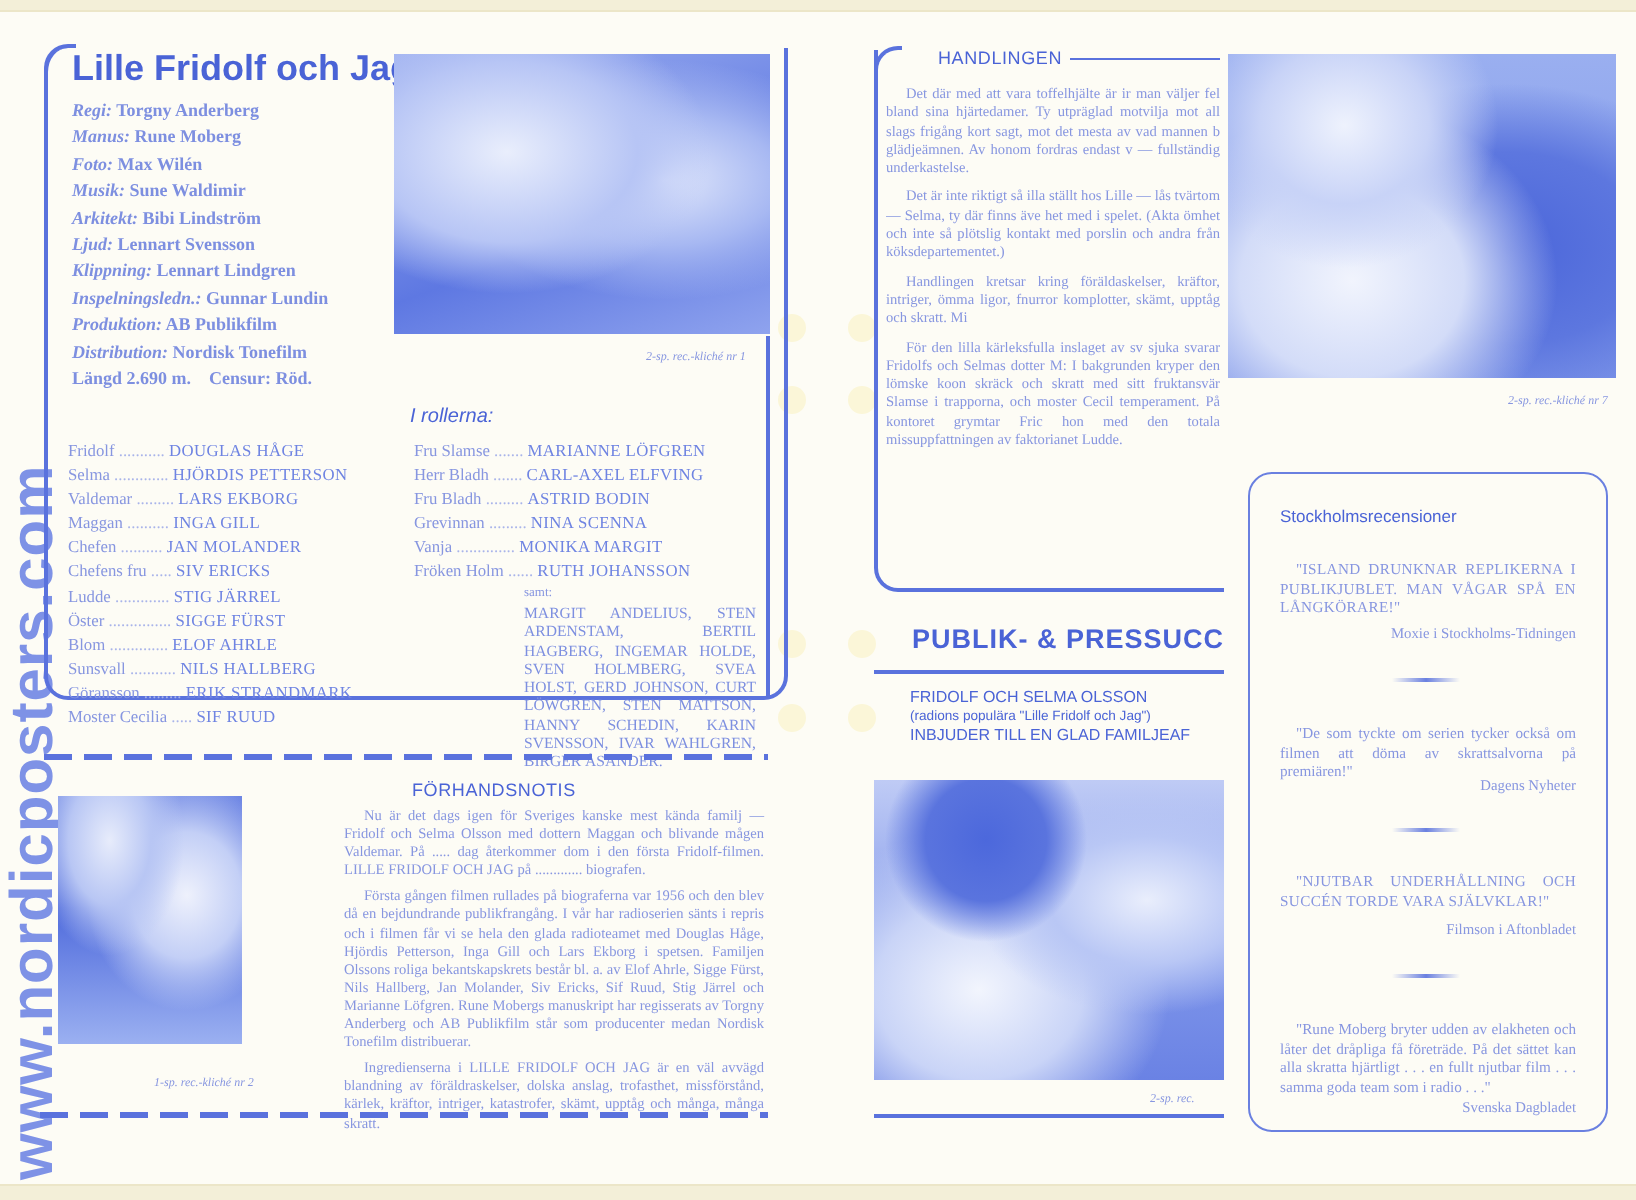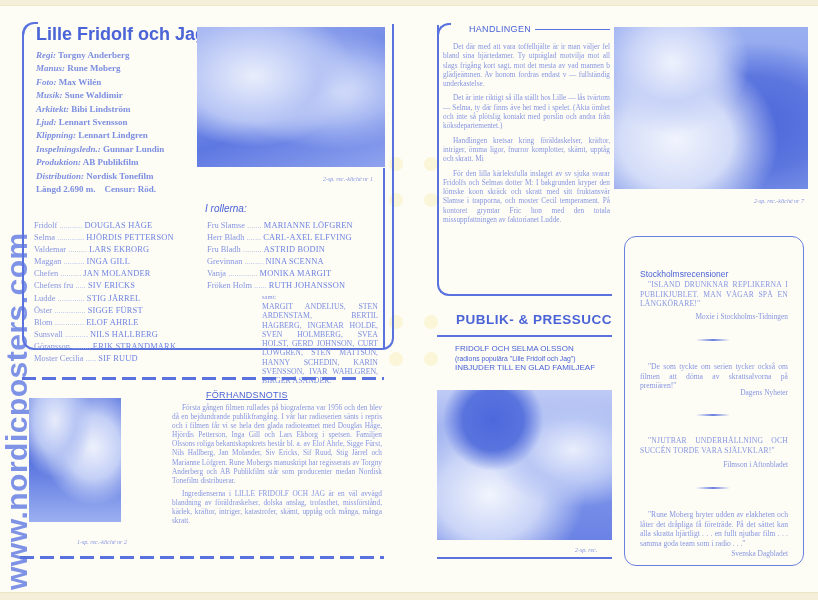--- a/index.html
+++ b/index.html
@@ -46,21 +46,21 @@
   .cast { font-size: 8.4px; line-height: 12.1px; white-space: nowrap; color:#8796e0; }
   .cast .actor { color:#6f84e2; letter-spacing: .2px; }
   .cast .dots { color:#a9b4ea; }
   .samt-label { left: 262px; top: 293px; font-size:6.5px; color:#8796e0; }
   .samt { left: 262px; top: 302px; width: 116px; font-size: 7.8px; line-height: 9.3px; color:#7d8fe0; text-align: justify; font-family: Liberation Serif, serif; }
 
   
   .dash { height: 3px; background: repeating-linear-gradient(90deg,#5a72dd 0 14px,transparent 14px 20px); }
 
   
-  .fh-title { left: 206px; top: 390px; font-family:"Liberation Sans", sans-serif; font-size: 9px; color:#4a63d6; white-space:nowrap; letter-spacing:.3px;text-decoration:underline; }
+  .fh-title { left: 206px; top: 390px; font-family:"Liberation Sans", sans-serif; font-size: 9px; color:#4a63d6; white-space:nowrap; letter-spacing:.3px; }
   .fh-text { left: 172px; top: 403px; width: 210px; font-size: 7.3px; line-height: 9.1px; color:#8796e0; text-align: justify; }
   .fh-text p { text-indent: 10px; margin-bottom: 4px; }
   .photo2 { left: 29px; top: 398px; width: 92px; height: 124px;
     background: radial-gradient(ellipse at 28% 18%, #e7ecfb 0%, #b8c6f4 22%, transparent 40%),
                 radial-gradient(ellipse at 70% 40%, #eef1fc 0%, #c3cff6 30%, transparent 55%),
                 linear-gradient(180deg,#6f87e4 0%,#4f6bdc 45%,#9bb0f1 100%); }
 
   
   .hand-box { left: 437px; top: 25px; width: 175px; height: 271px;
     border: 2px solid #5a72dd; border-right: none; border-top: none;
@@ -80,21 +80,21 @@
                 radial-gradient(ellipse at 78% 40%, #e9eefc 0%, #b9c7f5 25%, transparent 45%),
                 radial-gradient(ellipse at 30% 70%, #f2f5fd 0%, #c9d4f7 30%, transparent 55%),
                 linear-gradient(180deg,#bfcbf5 0%,#7f96ea 60%,#6a82e4 100%); }
   .photo3-line { left: 437px; top: 557px; width: 175px; height: 2px; background:#5a72dd; }
   .photo4 { left: 614px; top: 27px; width: 194px; height: 162px;
     background: radial-gradient(ellipse at 30% 22%, #eef2fd 0%, #c8d3f7 22%, transparent 40%),
                 radial-gradient(ellipse at 32% 70%, #f1f4fd 0%, #d3dcf8 30%, transparent 55%),
                 radial-gradient(ellipse at 72% 60%, #4b66da 0%, #5d77df 35%, transparent 60%),
                 linear-gradient(180deg,#9aaff0 0%,#7b93e8 100%); }
   .rev-box { left: 624px; top: 236px; width: 180px; height: 330px; border: 1.5px solid #6a80e0; border-radius: 12px; }
-  .rev-title { left: 640px; top: 253px; font-family:"Liberation Sans", sans-serif; font-size: 8.5px; color:#4a63d6; white-space:nowrap;margin-top:16px; }
+  .rev-title { left: 640px; top: 253px; font-family:"Liberation Sans", sans-serif; font-size: 8.5px; color:#4a63d6; white-space:nowrap; }
   .quote { font-size: 7.6px; line-height: 9.6px; color:#8796e0; text-align: justify; width: 148px; }
   .quote.caps { letter-spacing: .2px; }
   .source { font-size: 7.4px; color:#8796e0; text-align: right; width: 148px; }
   .qsep { width: 34px; height: 2px; background: linear-gradient(90deg, transparent, #6a80e0, transparent); }
   .dot-hole { width: 14px; height: 14px; border-radius: 50%; background:#fbf6d8; }
 </style>
 </head>
 <body>
 
 <div class="abs top-fold"></div>
@@ -155,20 +155,21 @@
 </div>
 <div class="abs samt-label">samt:</div>
 <div class="abs samt">MARGIT ANDELIUS, STEN ARDENSTAM, BERTIL HAGBERG, INGEMAR HOLDE, SVEN HOLMBERG, SVEA HOLST, GERD JOHNSON, CURT LÖWGREN, STEN MATTSON, HANNY SCHEDIN, KARIN SVENSSON, IVAR WAHLGREN, BIRGER ÅSANDER.</div>
 
 <div class="abs dash" style="left:22px;top:377px;width:362px"></div>
 
 <div class="abs photo2"></div>
 <div class="abs caption" style="left:77px;top:539px">1-sp. rec.-kliché nr 2</div>
 <div class="abs fh-title">FÖRHANDSNOTIS</div>
 <div class="abs fh-text">
+  <p>Nu är det dags igen för Sveriges kanske mest kända familj — Fridolf och Selma Olsson med dottern Maggan och blivande mågen Valdemar. På ..... dag återkommer dom i den första Fridolf-filmen. LILLE FRIDOLF OCH JAG på ............. biografen.</p>
   <p>Första gången filmen rullades på biograferna var 1956 och den blev då en bejdundrande publikfrangång. I vår har radioserien sänts i repris och i filmen får vi se hela den glada radioteamet med Douglas Håge, Hjördis Petterson, Inga Gill och Lars Ekborg i spetsen. Familjen Olssons roliga bekantskapskrets består bl. a. av Elof Ahrle, Sigge Fürst, Nils Hallberg, Jan Molander, Siv Ericks, Sif Ruud, Stig Järrel och Marianne Löfgren. Rune Mobergs manuskript har regisserats av Torgny Anderberg och AB Publikfilm står som producenter medan Nordisk Tonefilm distribuerar.</p>
   <p>Ingredienserna i LILLE FRIDOLF OCH JAG är en väl avvägd blandning av föräldraskelser, dolska anslag, trofasthet, missförstånd, kärlek, kräftor, intriger, katastrofer, skämt, upptåg och många, många skratt.</p>
 </div>
 <div class="abs dash" style="left:20px;top:556px;width:364px"></div>
 
 <div class="abs hand-box"></div>
 <div class="abs hand-topline2"></div>
 <div class="abs hand-title">HANDLINGEN</div>
 <div class="abs hand-text">
   <p>Det där med att vara toffelhjälte är ir man väljer fel bland sina hjärtedamer. Ty utpräglad motvilja mot all slags frigång kort sagt, mot det mesta av vad mannen b glädjeämnen. Av honom fordras endast v — fullständig underkastelse.</p>

